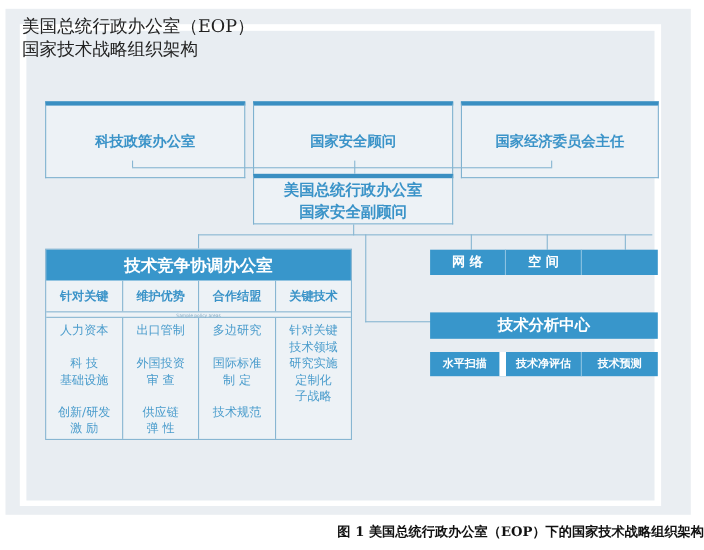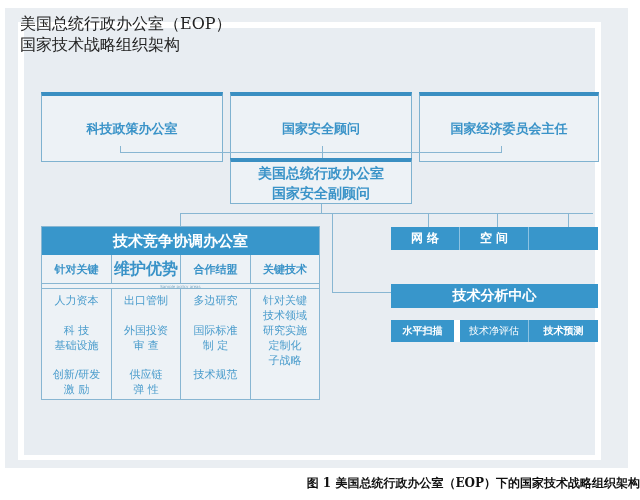--- a/index.html
+++ b/index.html
@@ -61,21 +61,21 @@
 <div class="line" style="left:332px;top:213px;width:1px;height:80px;"></div>
 <div class="line" style="left:332px;top:292px;width:60px;height:1px;"></div>
 <div class="line" style="left:428px;top:213px;width:1px;height:14px;"></div>
 <div class="line" style="left:497px;top:213px;width:1px;height:14px;"></div>
 <div class="line" style="left:568px;top:213px;width:1px;height:14px;"></div>
 
 <div style="position:absolute;left:41px;top:226px;width:279px;height:174px;border:1px solid #88b6d2;background:#edf2f6;">
   <div class="bluebar" style="left:0;top:0;width:277px;height:28px;font-size:15px;">技术竞争协调办公室</div>
 
   <div class="cell" style="left:0;top:28px;width:70px;height:28px;border-right:1px solid #88b6d2;color:#3a93c8;font-weight:bold;font-size:11px;">针对关键</div>
-  <div class="cell" style="left:70px;top:28px;width:69px;height:28px;border-right:1px solid #88b6d2;color:#3a93c8;font-weight:bold;font-size:16px;">维护优势</div>
+  <div class="cell" style="left:70px;top:28px;width:69px;height:28px;border-right:1px solid #88b6d2;color:#3a93c8;font-weight:bold;font-size:11px;">维护优势</div>
   <div class="cell" style="left:139px;top:28px;width:70px;height:28px;border-right:1px solid #88b6d2;color:#3a93c8;font-weight:bold;font-size:11px;">合作结盟</div>
   <div class="cell" style="left:209px;top:28px;width:68px;height:28px;color:#3a93c8;font-weight:bold;font-size:11px;">关键技术</div>
 
   <div class="cell" style="left:0;top:56px;width:277px;height:6px;border-top:1px solid #88b6d2;border-bottom:1px solid #88b6d2;font-size:4px;color:#7fa9c4;">Sample policy areas</div>
 
   <div class="grid-col" style="left:0;top:62px;width:70px;height:110px;">
     <div class="item" style="top:4px;">人力资本</div>
     <div class="item" style="top:34px;white-space:pre-line;">科 技
 基础设施</div>
     <div class="item" style="top:78px;white-space:pre-line;">创新/研发
@@ -104,17 +104,17 @@
 </div>
 
 <div style="position:absolute;left:391px;top:227px;width:207px;height:23px;background:#3896cb;">
   <div class="cell" style="left:0;top:0;width:69px;height:23px;color:#fff;font-weight:bold;font-size:12px;border-right:1px solid #8cc2e2;">网 络</div>
   <div class="cell" style="left:69px;top:0;width:69px;height:23px;color:#fff;font-weight:bold;font-size:12px;border-right:1px solid #8cc2e2;">空 间</div>
 </div>
 
 <div class="bluebar" style="left:391px;top:284px;width:207px;height:24px;font-size:14px;">技术分析中心</div>
 <div style="position:absolute;left:391px;top:320px;width:207px;height:22px;background:#3896cb;">
   <div class="cell" style="left:0;top:0;width:69px;height:22px;color:#fff;font-weight:bold;font-size:10px;border-right:6px solid #ffffff;">水平扫描</div>
-  <div class="cell" style="left:69px;top:0;width:69px;height:22px;color:#fff;font-weight:normal;font-size:10px;border-right:1px solid #8cc2e2;">技术净评估</div>
+  <div class="cell" style="left:69px;top:0;width:69px;height:22px;color:#fff;font-weight:bold;font-size:10px;border-right:1px solid #8cc2e2;">技术净评估</div>
   <div class="cell" style="left:138px;top:0;width:69px;height:22px;color:#fff;font-weight:bold;font-size:10px;">技术预测</div>
 </div>
 
 <div class="caption">图 1 美国总统行政办公室（EOP）下的国家技术战略组织架构</div>
 
 </body></html>

